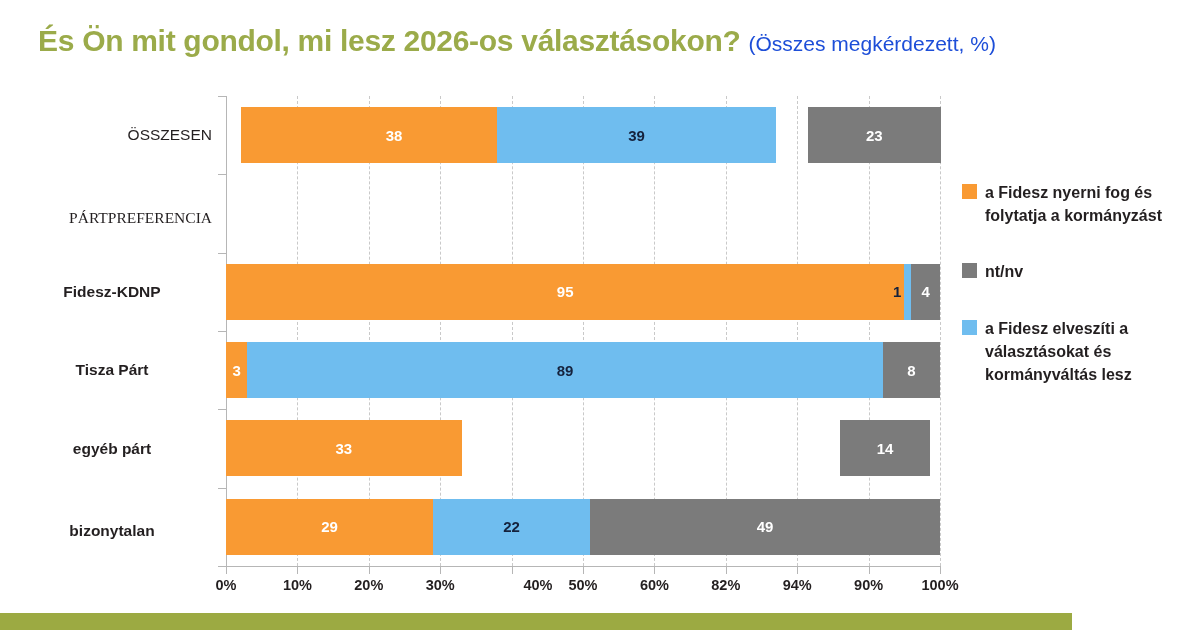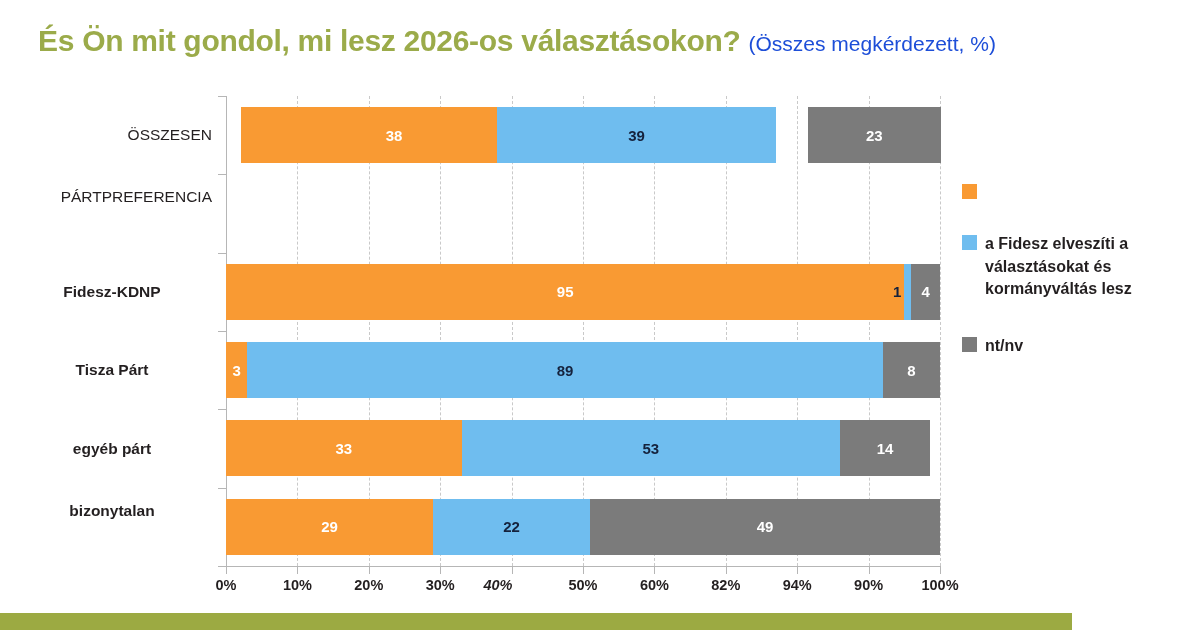--- a/index.html
+++ b/index.html
@@ -214,25 +214,25 @@
 <body>
 
 <div id="title-block">
   <span id="title-main">És Ön mit gondol, mi lesz 2026-os választásokon?</span><span id="title-sub">(Összes megkérdezett, %)</span>
 </div>
 
 <div id="chart-area">
 
   <div id="cat-wrap">
       <div class="cat-label plain" style="top: 31.1667px;">ÖSSZESEN</div>
-      <div class="cat-label plain" style="top: 93px;">PÁRTPREFERENCIA</div>
+      <div class="cat-label plain" style="top: 114px; font-family: Liberation Serif, serif;">PÁRTPREFERENCIA</div>
       <div class="cat-label bold" style="top: 187.833px;">Fidesz-KDNP</div>
       <div class="cat-label bold" style="top: 266.167px;">Tisza Párt</div>
       <div class="cat-label bold" style="top: 344.5px;">egyéb párt</div>
-      <div class="cat-label bold" style="top: 407px;">bizonytalan</div>
+      <div class="cat-label bold" style="top: 427px;">bizonytalan</div>
     </div>
 
   <div id="axis-y-line"></div>
   <div id="axis-x-line"></div>
 
   <div id="plot">
       <div class="gridline" style="left: 71.4px;"></div>
       <div class="gridline" style="left: 142.8px;"></div>
       <div class="gridline" style="left: 214.2px;"></div>
       <div class="gridline" style="left: 285.6px;"></div>
@@ -279,23 +279,20 @@
           <div class="seg seg-gray" style="left: 656.88px; width: 57.12px;">
             <span class="seg-label lbl-white">8</span>
           </div>
         </div>
       </div>
       <div class="row" style="top: 313.333px;">
         <div class="row-bars">
           <div class="seg seg-orange" style="left: 0px; width: 235.62px;">
             <span class="seg-label lbl-white">33</span>
           </div>
-          <div class="seg seg-blue" style="left: 235.62px; width: 378.42px;">
-            <span class="seg-label lbl-dark">53</span>
-          </div>
           <div class="seg seg-gray" style="left: 614.04px; width: 90px;">
             <span class="seg-label lbl-white">14</span>
           </div>
         </div>
       </div>
       <div class="row" style="top: 391.667px;">
         <div class="row-bars">
           <div class="seg seg-orange" style="left: 0px; width: 207.06px; justify-content: center;">
             <span class="seg-label lbl-white">29</span>
           </div>
@@ -311,21 +308,21 @@
 
 <div class="x-tick" style="left: 226px;"></div>
     <div class="x-label" style="left: 226px;">0%</div>
     <div class="x-tick" style="left: 297.4px;"></div>
     <div class="x-label" style="left: 297.4px; text-align: center;">10%</div>
     <div class="x-tick" style="left: 368.8px;"></div>
     <div class="x-label" style="left: 368.8px;">20%</div>
     <div class="x-tick" style="left: 440.2px;"></div>
     <div class="x-label" style="left: 440.2px;">30%</div>
     <div class="x-tick" style="left: 511.6px;"></div>
-    <div class="x-label" style="left: 498px; font-style: italic;">40%</div>
+    <div class="x-label" style="left: 538px;">40%</div>
     <div class="x-tick" style="left: 583px;"></div>
     <div class="x-label" style="left: 583px;">50%</div>
     <div class="x-tick" style="left: 654.4px;"></div>
     <div class="x-label" style="left: 654.4px;">60%</div>
     <div class="x-tick" style="left: 725.8px;"></div>
     <div class="x-label" style="left: 725.8px;">82%</div>
     <div class="x-tick" style="left: 797.2px;"></div>
     <div class="x-label" style="left: 797.2px;">94%</div>
     <div class="x-tick" style="left: 868.6px;"></div>
     <div class="x-label" style="left: 868.6px;">90%</div>
@@ -336,24 +333,25 @@
     <div class="y-tick" style="top: 156.667px;"></div>
     <div class="y-tick" style="top: 235px;"></div>
     <div class="y-tick" style="top: 313.333px;"></div>
     <div class="y-tick" style="top: 391.667px;"></div>
     <div class="y-tick" style="top: 470px;"></div>
   </div>
 
 <div id="legend">
     <div class="legend-item">
       <span class="legend-swatch" style="background: rgb(249, 154, 51);"></span>
+      <span class="legend-text">a Fidesz nyerni fog és folytatja a kormányzást</span>
+    </div>
+    <div class="legend-item">
+      <span class="legend-swatch" style="background: rgb(123, 123, 123);"></span>
+      <span class="legend-text">nt/nv</span>
     </div>
     <div class="legend-item">
       <span class="legend-swatch" style="background: rgb(111, 189, 239);"></span>
       <span class="legend-text">a Fidesz elveszíti a választásokat és kormányváltás lesz</span>
     </div>
-    <div class="legend-item">
-      <span class="legend-swatch" style="background: rgb(123, 123, 123);"></span>
-      <span class="legend-text">nt/nv</span>
-    </div>
   </div>
 
 <div id="bottom-bar"></div>
 
 </body></html>

